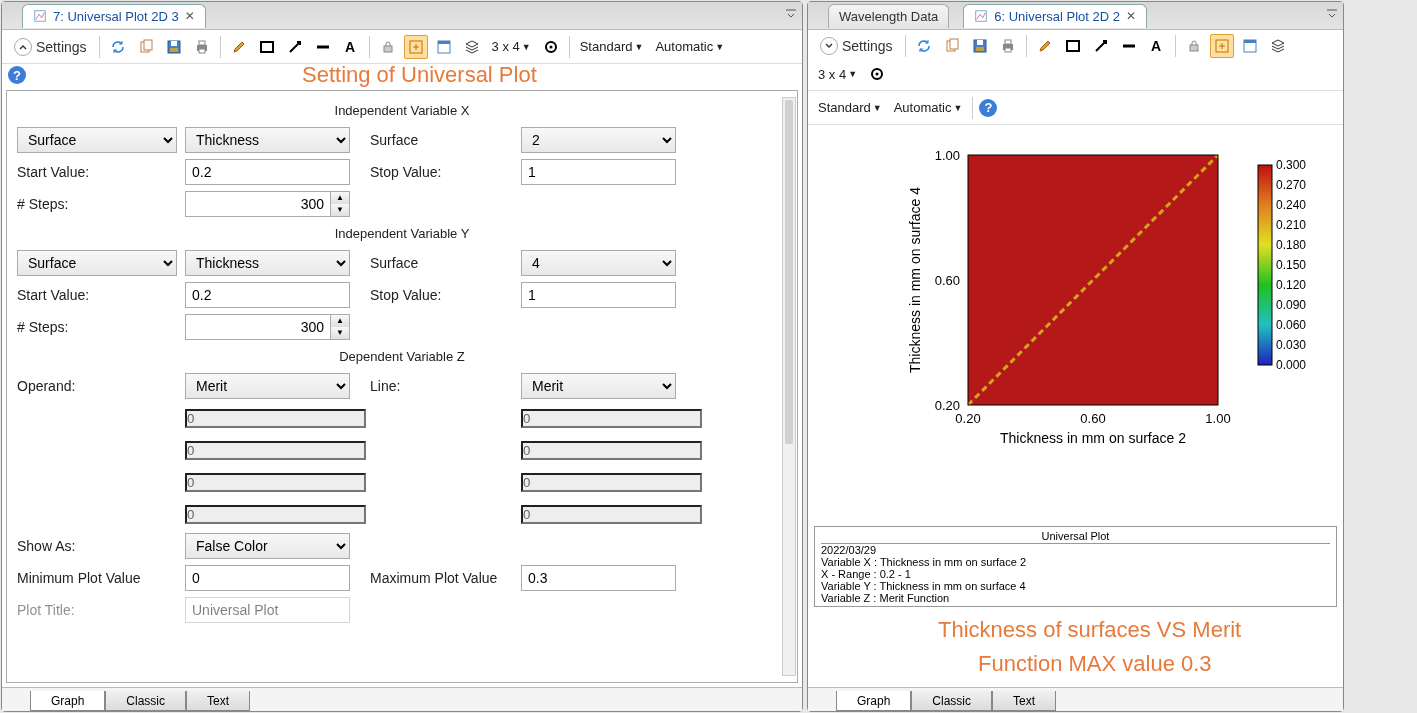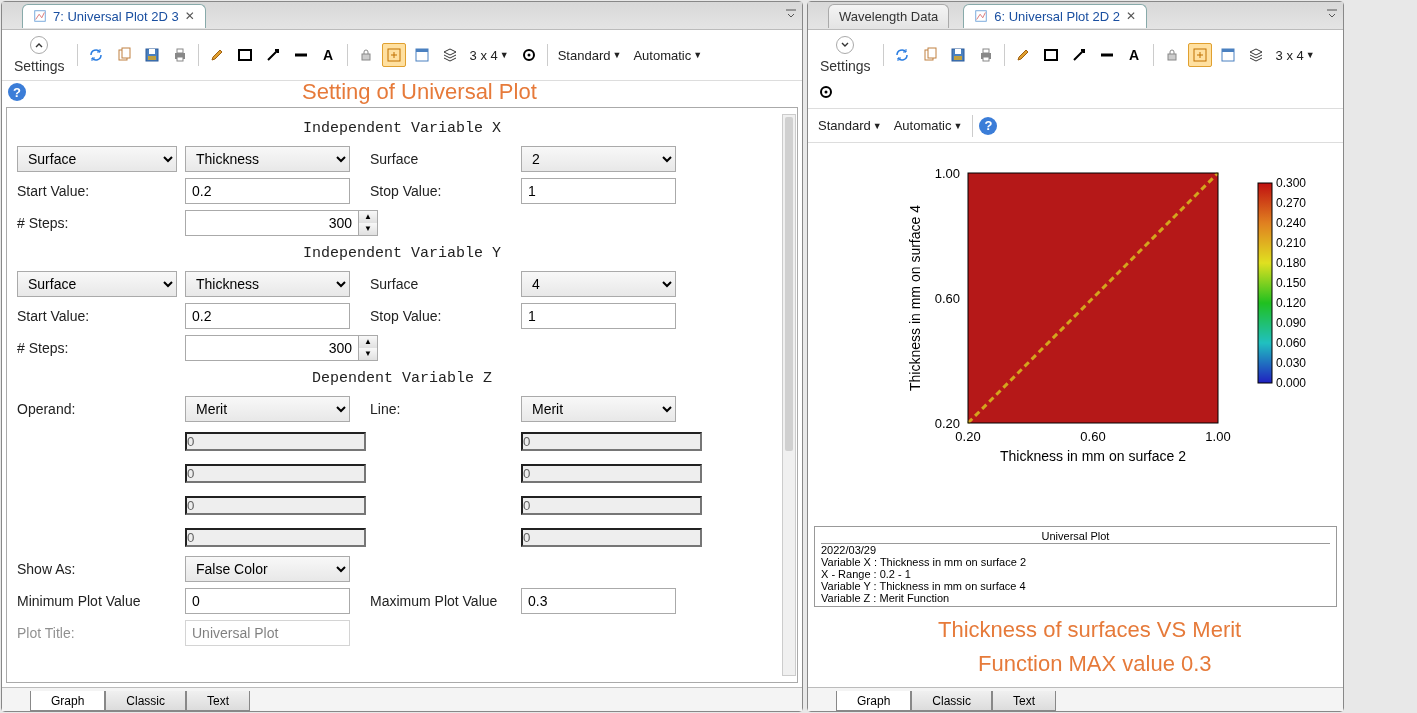--- a/index.html
+++ b/index.html
@@ -10,37 +10,37 @@
 .pane-header { height: 28px; background: linear-gradient(#f8f8f8,#e8e8e8); border-bottom: 1px solid #bbb; border-radius: 4px 4px 0 0; display: flex; align-items: center; padding: 0 6px; position: relative; }
 .tab-bg { position: absolute; left:0; right:0; top:0; bottom:0; background: linear-gradient(#d8d8d8,#e4e4e4); }
 .tab { position: relative; height: 24px; background: #fff; border: 1px solid #8aa; border-bottom: none; border-radius: 6px 6px 0 0; padding: 0 10px; display: flex; align-items: center; font-size: 13px; color: #1a4fa0; margin-left: 14px; gap: 6px; }
 .tab.inactive { background: linear-gradient(#f4f4f4,#e4e4e4); color: #333; border-color:#aaa; }
 .tab-icon { width: 14px; height: 14px; }
 .tab-close { font-size: 12px; color: #555; cursor: pointer; }
 .dropdown-arrow { position: absolute; right: 4px; top: 4px; width: 14px; height: 14px; }
 .toolbar { display: flex; align-items: center; gap: 4px; padding: 4px 6px; border-bottom: 1px solid #ddd; flex-wrap: wrap; min-height: 34px; }
 .tool-btn { width: 24px; height: 24px; display: flex; align-items: center; justify-content: center; border-radius: 2px; }
 .tool-sep { width: 1px; height: 22px; background: #ccc; margin: 0 2px; }
-.settings-toggle { display: flex; align-items: center; gap: 4px; padding: 2px 6px; font-size: 14px; color: #333; flex-direction: column; }
+.settings-toggle { display: flex; align-items: center; gap: 4px; padding: 2px 6px; font-size: 14px; color: #333; }
 .settings-toggle .chev { width:18px; height:18px; border:1px solid #aaa; border-radius:50%; display:flex; align-items:center; justify-content:center; }
 .toolbar-text { font-size: 13px; color: #222; padding: 0 4px; display:flex; align-items:center; gap:2px; }
 .toolbar-text .caret { font-size:9px; }
 .annot { color: #e67a3a; font-size: 22px; font-weight: 500; position: absolute; }
 .settings-panel { flex: 1; overflow: hidden; display: flex; }
 .form-area { flex: 1; padding: 6px 10px; overflow-y: auto; position: relative; border:1px solid #aaa; margin:4px; }
-.section-title { text-align: center; font-size: 15px; color: #222; padding: 6px 0; font-family: Liberation Mono, monospace; }
+.section-title { text-align: center; font-size: 13px; color: #222; padding: 6px 0; }
 .form-row { display: flex; align-items: center; min-height: 32px; gap: 8px; }
 .form-row label { font-size: 14px; color: #222; }
 .col-label1 { width: 160px; }
 .col-ctrl1 { width: 165px; }
 .col-label2 { width: 155px; padding-left:12px;}
 .col-ctrl2 { width: 155px; }
 select, input[type=text] { height: 26px; border: 1px solid #aaa; background: #fff; font-size: 14px; padding: 0 6px; width: 100%; }
 select { background: linear-gradient(#f8f8f8,#e8e8e8); }
-.spinner-wrap { display:flex; width:193px; }
+.spinner-wrap { display:flex; width:165px; }
 .spinner-wrap input { text-align: right; }
 .spinner-btns { display:flex; flex-direction:column; border:1px solid #aaa; border-left:none; }
 .spinner-btns div { width:18px; height:12px; font-size:8px; text-align:center; line-height:12px; background:linear-gradient(#f8f8f8,#e0e0e0); }
 .readonly { background:#eee !important; color:#666; }
 .bottom-tabs { height: 24px; display: flex; align-items: flex-end; padding-left: 28px; border-top:1px solid #bbb; background:#f4f4f4; }
 .btab { border:1px solid #888; border-top:none; height:20px; padding:0 20px; font-size:12px; background:linear-gradient(#f0f0f0,#dcdcdc); display:flex; align-items:center; }
 .btab.active { background:#fff; }
 .help-icon { width:18px; height:18px; border-radius:50%; background:#3b7dd8; color:#fff; font-size:13px; font-weight:bold; display:flex; align-items:center; justify-content:center; }
 .plot-area { flex:1; position:relative; padding:10px;text-align:right; }
 .info-box { border:1px solid #999; padding:2px 6px; font-size:11px; background:#fff; margin:0 6px; }

